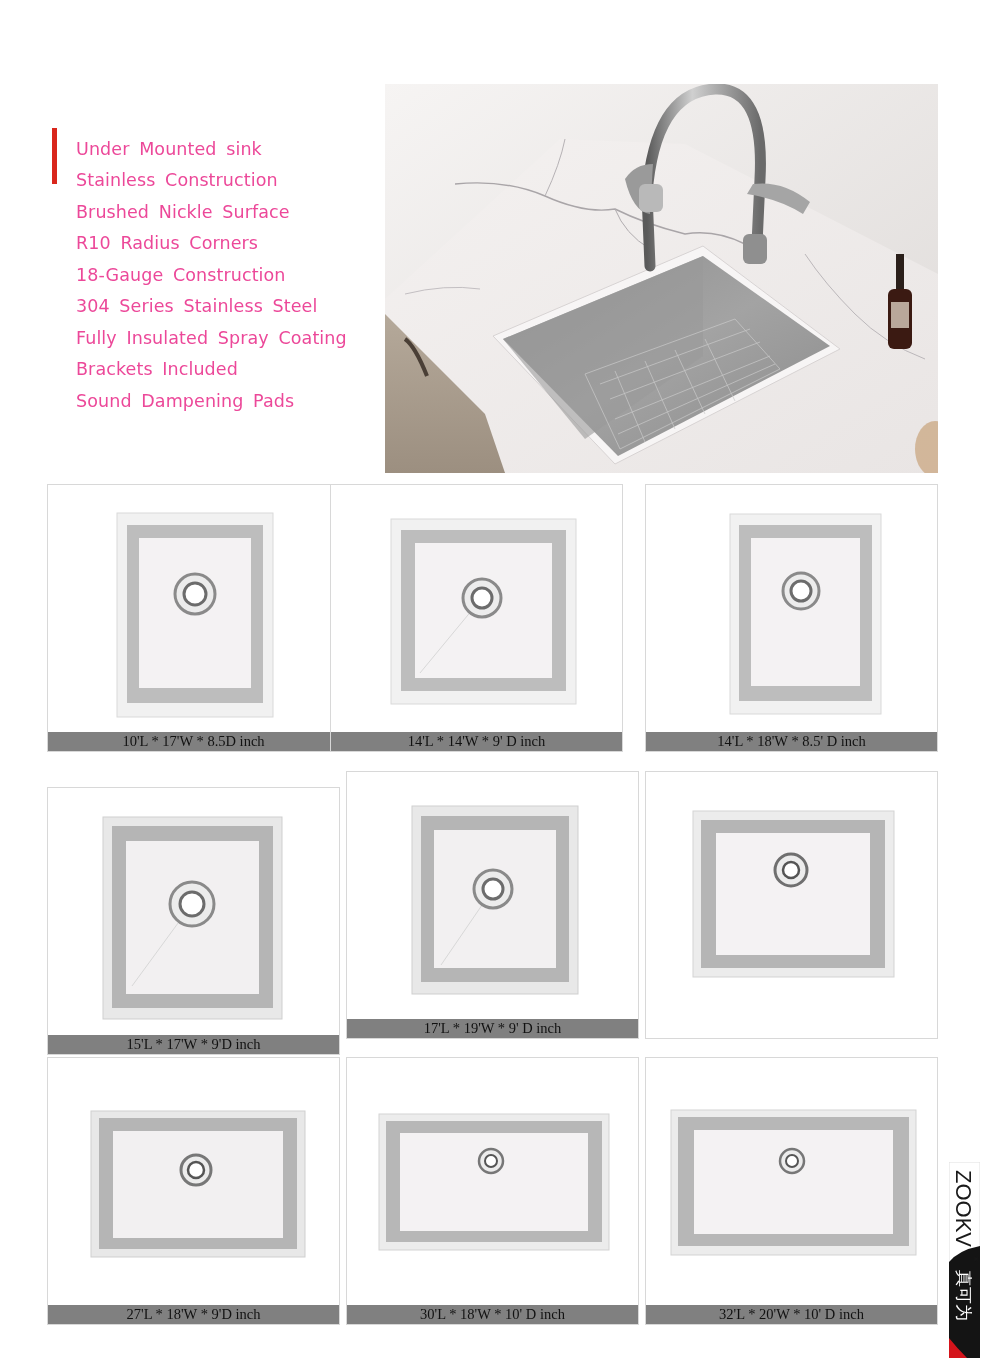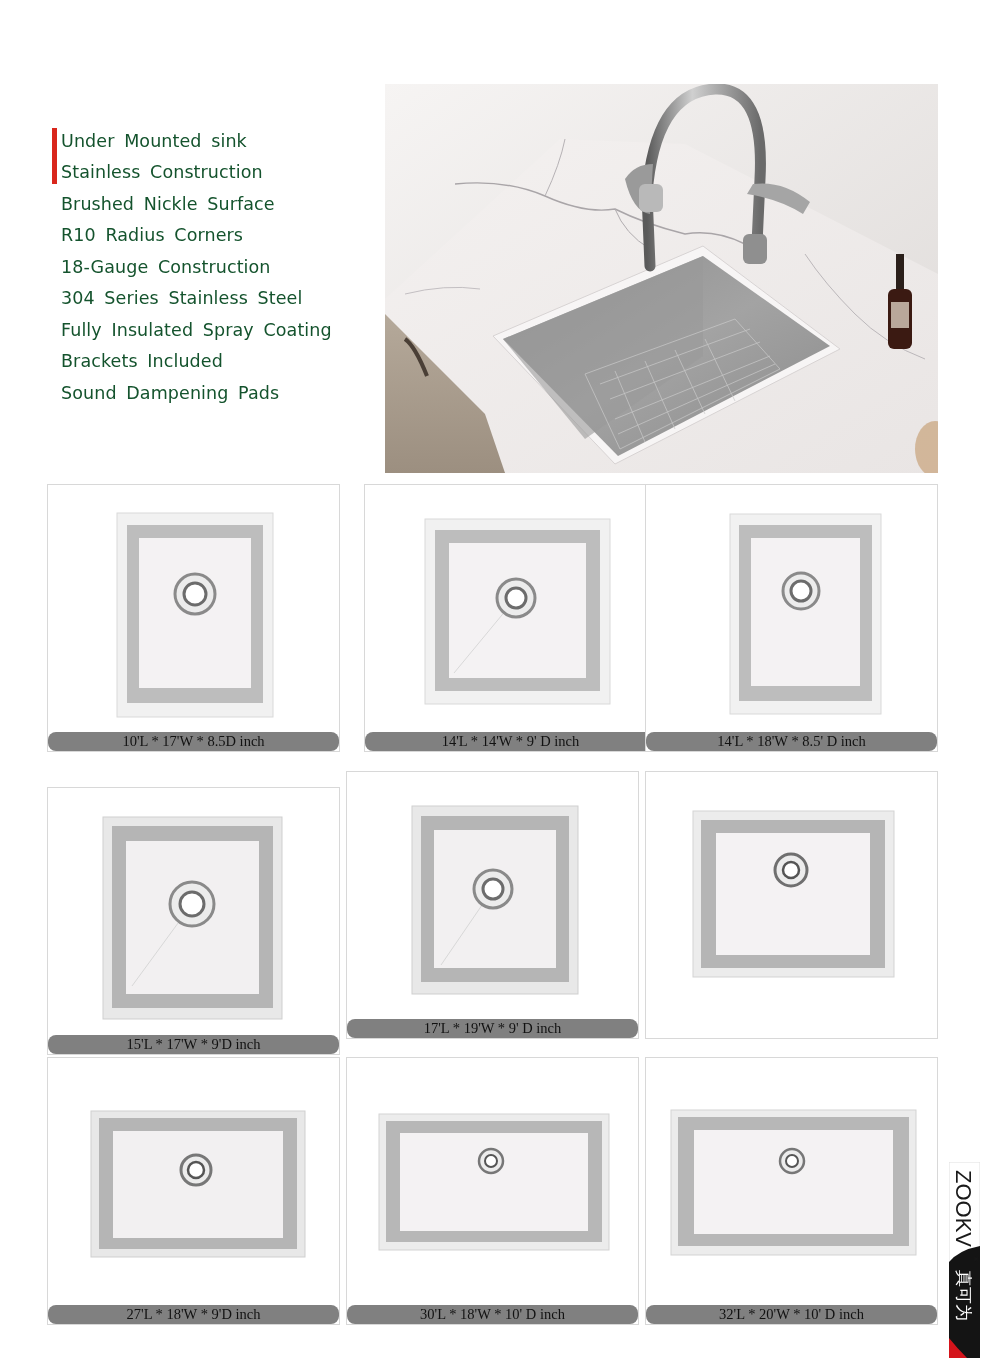--- a/index.html
+++ b/index.html
@@ -1,26 +1,26 @@
 <!DOCTYPE html>
 <html><head>
 <meta charset="utf-8">
 <style>
   html, body { margin:0; padding:0; background:#ffffff; }
   body { width:1000px; height:1367px; position:relative; overflow:hidden;
          font-family:"DejaVu Sans", sans-serif; }
   .features { position:absolute; left:52px; top:126px; }
   .accent-bar { position:absolute; left:0; top:2px; width:5px; height:56px; background:#d9261c; }
-  .feature { position:absolute; left:9px; white-space:nowrap; font-size:17.5px; color:#14532d;
-             word-spacing:4px; letter-spacing:0.1px; line-height:22px; }
+  .feature { position:absolute; left:24px; white-space:nowrap; font-size:17.5px; color:#ec4899;
+             word-spacing:4px; letter-spacing:0.1px; line-height:22px;margin-top:8px; }
   .hero { position:absolute; left:385px; top:84px; width:553px; height:389px; overflow:hidden;
           background:linear-gradient(160deg,#f3f0ef 0%,#ebe6e5 45%,#e7e2e0 100%); }
   .card { position:absolute; width:293px; height:268px; border:1px solid #d8d8d8; background:#fff; box-sizing:border-box; }
   .caption { position:absolute; left:0; right:0; bottom:0; height:19px; background:#808080; color:#111;
-             text-align:center; font-family:"Liberation Serif", serif; font-size:14.5px; line-height:19px;border-radius:8px; }
+             text-align:center; font-family:"Liberation Serif", serif; font-size:14.5px; line-height:19px; }
   .sink { position:absolute; }
   .brand { position:absolute; left:949px; top:1162px; width:31px; height:196px; overflow:hidden; }
 </style>
 </head>
 <body>
 
 <div class="features">
   <div class="accent-bar"></div>
   <div class="feature" style="top:4px">Under Mounted sink</div>
   <div class="feature" style="top:35px">Stainless Construction</div>
@@ -105,21 +105,21 @@
 <div class="card" style="left:47px;top:484px">
   <svg class="sink" style="left:68px;top:27px" width="158" height="206">
     <rect x="1" y="1" width="156" height="204" fill="#f1f1f1" stroke="#d9d9d9"></rect>
     <rect x="11" y="13" width="136" height="178" fill="#bdbdbd"></rect>
     <rect x="23" y="26" width="112" height="150" fill="#f4f2f3"></rect>
     <circle cx="79" cy="82" r="20" fill="#ececec" stroke="#8a8a8a" stroke-width="3"></circle>
     <circle cx="79" cy="82" r="11" fill="#ffffff" stroke="#6c6c6c" stroke-width="3"></circle>
   </svg>
   <div class="caption">10'L * 17'W * 8.5D inch</div>
 </div>
-<div class="card" style="left:364px;top:484px">
+<div class="card" style="left:330px;top:484px">
   <svg class="sink" style="left:59px;top:33px" width="187" height="187">
     <rect x="1" y="1" width="185" height="185" fill="#f1f1f1" stroke="#d9d9d9"></rect>
     <rect x="11" y="12" width="165" height="161" fill="#bdbdbd"></rect>
     <rect x="25" y="25" width="137" height="135" fill="#f4f2f3"></rect>
     <line x1="30" y1="155" x2="92" y2="80" stroke="#d8d8d8" stroke-width="1"></line>
     <circle cx="92" cy="80" r="19" fill="#ececec" stroke="#8a8a8a" stroke-width="3"></circle>
     <circle cx="92" cy="80" r="10" fill="#ffffff" stroke="#6c6c6c" stroke-width="3"></circle>
   </svg>
   <div class="caption">14'L * 14'W * 9' D inch</div>
 </div>

